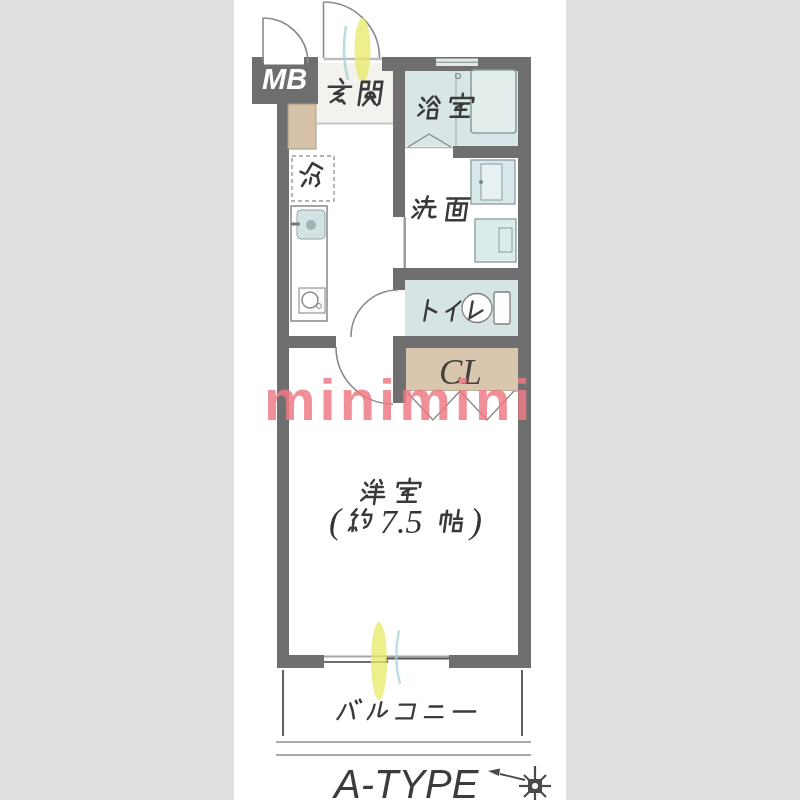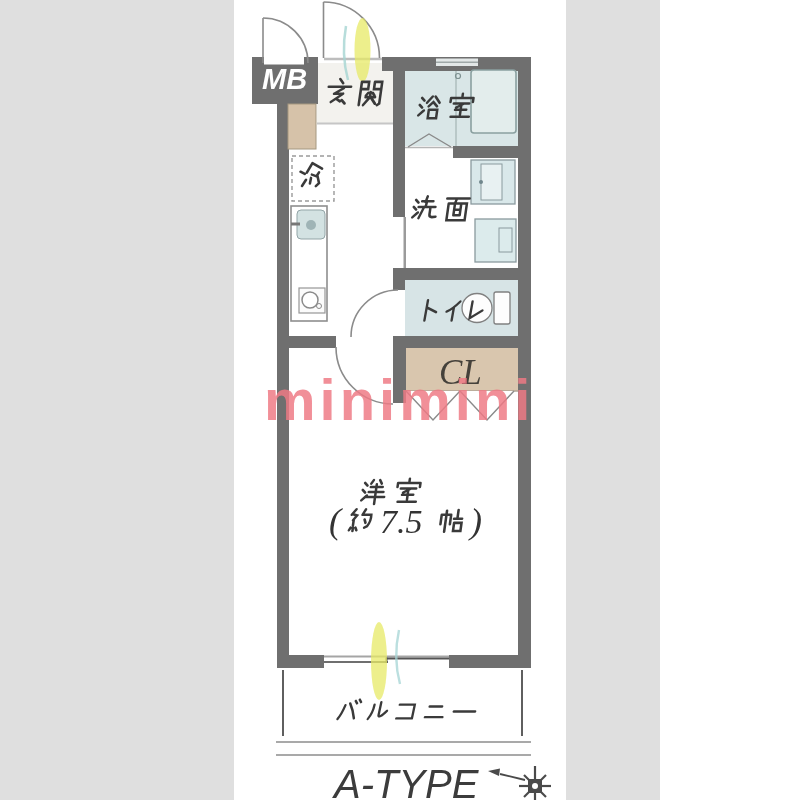--- a/index.html
+++ b/index.html
@@ -1,16 +1,16 @@
 <!DOCTYPE html>
 <html><head>
 <meta charset="utf-8">
 <style>
   html,body{margin:0;padding:0;background:#fff;}
-  #page{position:relative;width:660px;height:800px;background:#ffffff;overflow:hidden;
+  #page{position:relative;width:800px;height:800px;background:#ffffff;overflow:hidden;
         font-family:"Liberation Sans", sans-serif;}
   svg{position:absolute;left:0;top:0;filter:blur(0.45px);}
 </style>
 </head>
 <body>
 <div id="page">
 <svg width="800" height="800" viewBox="0 0 800 800">
   <defs>
     <g id="k_gen" stroke="#3a3a3a" fill="none" stroke-linecap="round">
       <path d="M9.5,0 L12,3 M2,5.5 L18,5.5 M13,6.5 L6.5,10.5 M6.5,10.5 L13,10.5 M13,10.5 L5,16.5 M8.5,14 L11.5,16 M12.5,15 L15,17.5"></path>

